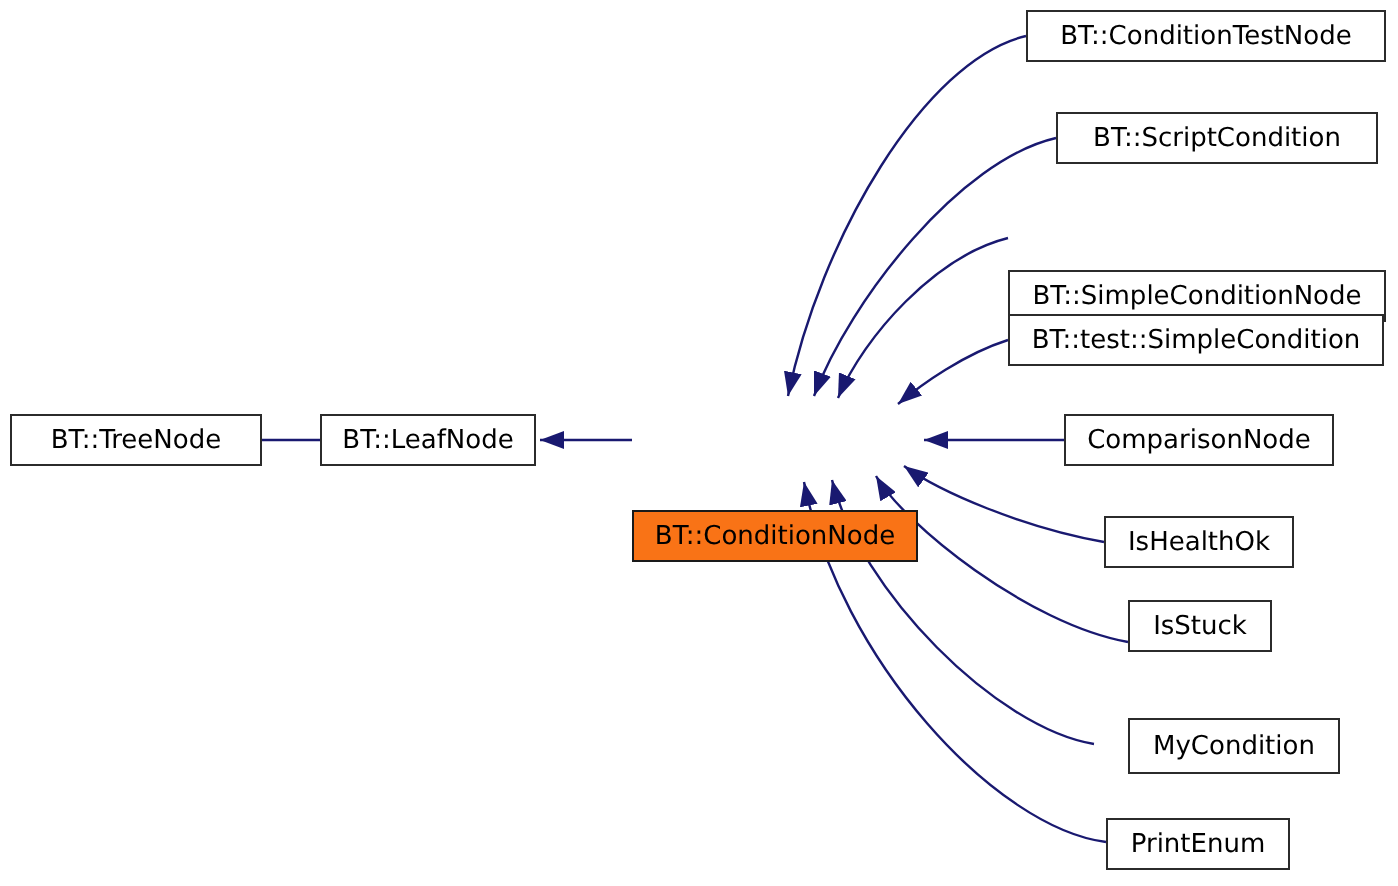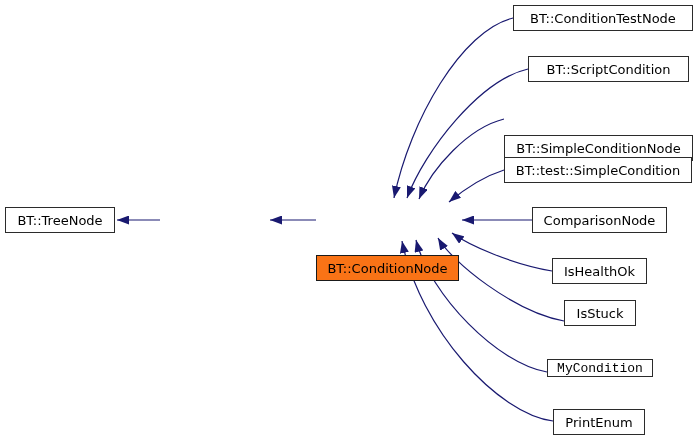--- a/index.html
+++ b/index.html
@@ -62,36 +62,37 @@
       <path d="M504,119 C468,128 432,168 419,199" marker-end="url(#arrow)"></path>
       <path d="M504,170 C482,177 461,192 449,202" marker-end="url(#arrow)"></path>
       <path d="M532,220 L462,220" marker-end="url(#arrow)"></path>
       <path d="M552,271 C512,264 470,246 452,233" marker-end="url(#arrow)"></path>
       <path d="M564,321 C514,312 452,262 438,238" marker-end="url(#arrow)"></path>
       <path d="M547,372 C498,364 430,295 416,240" marker-end="url(#arrow)"></path>
       <path d="M553,421 C498,414 420,330 402,241" marker-end="url(#arrow)"></path>
     </g>
   </svg>
 
-  <div class="node" style="left:5px;   top:207px; width:110px; height:26px;">BT::TreeNode</div>
+  <div class="node" style="left:5px;   top:207px; width:126px; height:26px;">BT::TreeNode</div>
 
+  <div class="node" style="left:160px; top:207px; width:108px; height:26px;">BT::LeafNode</div>
 
   <div class="node highlight" style="left:316px; top:207px; width:143px; height:26px;">BT::ConditionNode</div>
 
   <div class="node" style="left:513px; top:5px;   width:180px; height:26px;">BT::ConditionTestNode</div>
 
   <div class="node" style="left:528px; top:56px;  width:161px; height:26px;">BT::ScriptCondition</div>
 
   <div class="node" style="left:504px; top:106px; width:189px; height:26px;margin-top:29px;">BT::SimpleConditionNode</div>
 
   <div class="node" style="left:504px; top:157px; width:188px; height:26px;">BT::test::SimpleCondition</div>
 
   <div class="node" style="left:532px; top:207px; width:135px; height:26px;">ComparisonNode</div>
 
   <div class="node" style="left:552px; top:258px; width:95px;  height:26px;">IsHealthOk</div>
 
   <div class="node" style="left:564px; top:300px; width:72px;  height:26px;">IsStuck</div>
 
-  <div class="node" style="left:547px; top:359px; width:106px; height:18px;font-family:Liberation Mono, monospace;">MyCondition</div>
+  <div class="node" style="left:564px; top:359px; width:106px; height:28px;">MyCondition</div>
 
   <div class="node" style="left:553px; top:409px; width:92px;  height:26px;">PrintEnum</div>
 
 </div>
 
 </body></html>

